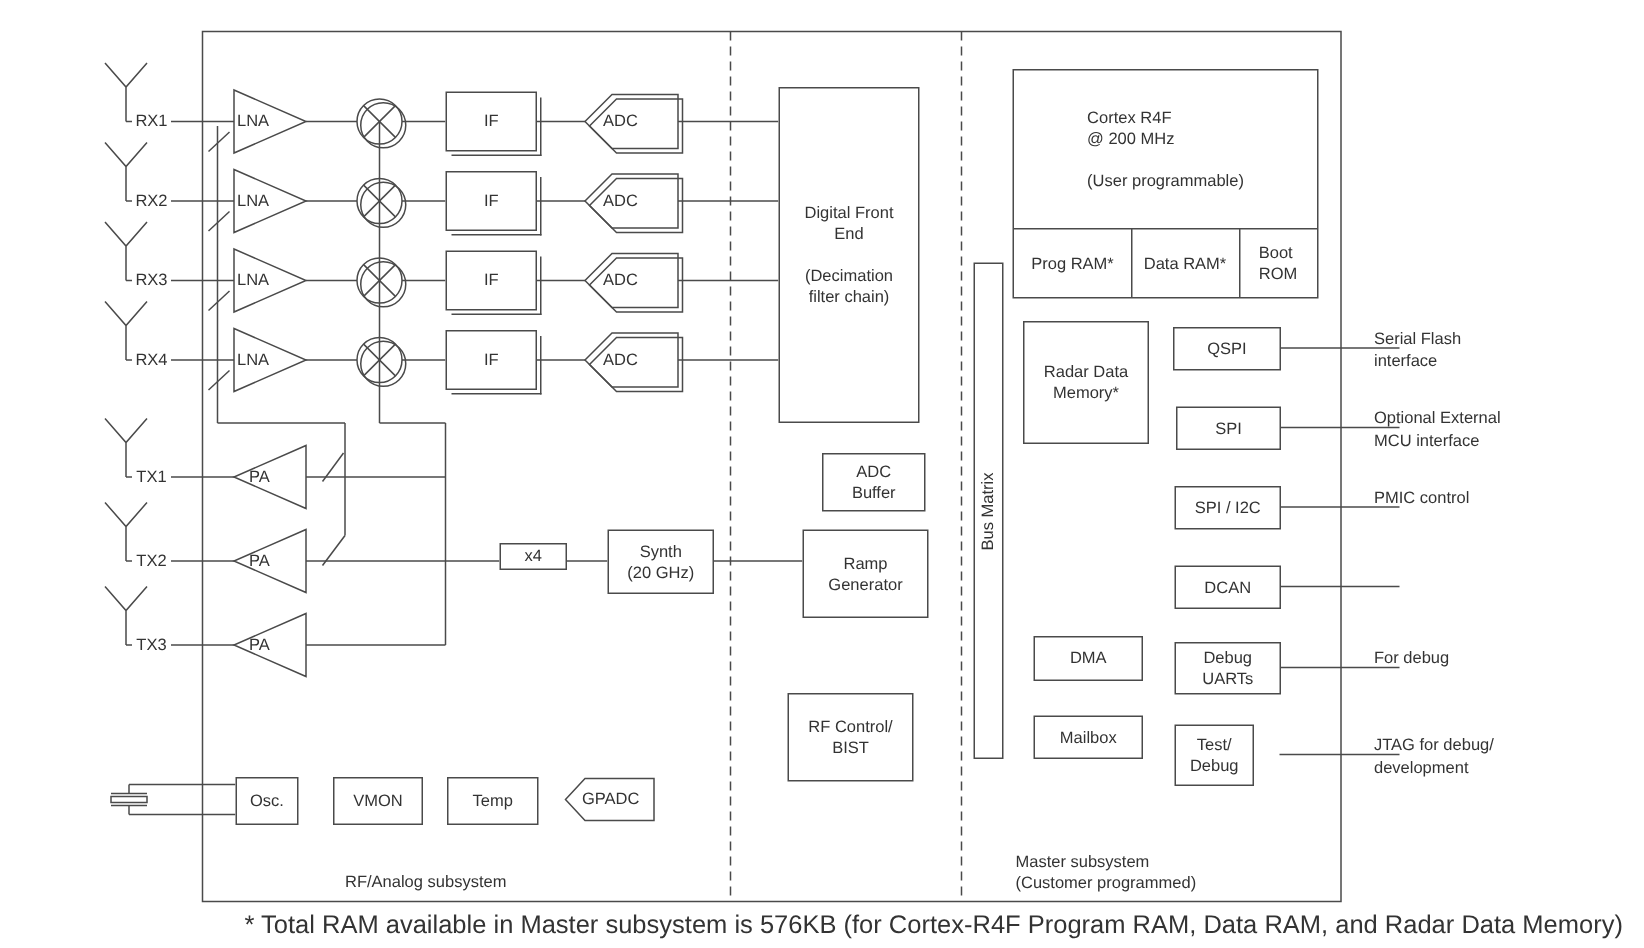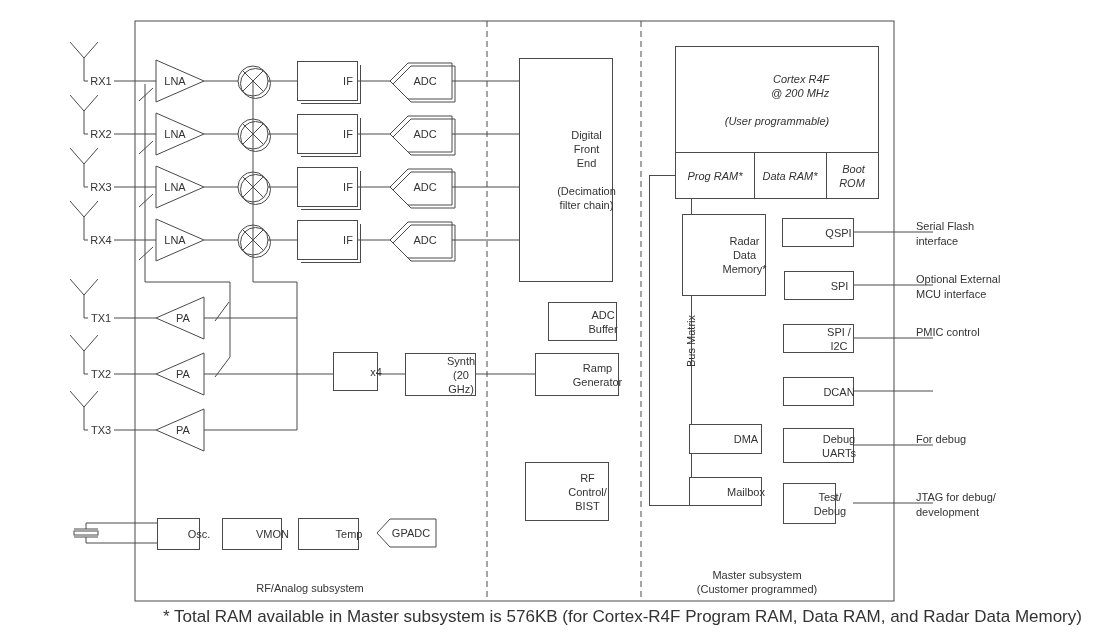--- a/index.html
+++ b/index.html
@@ -1,33 +1,33 @@
 <!DOCTYPE html>
 <html><head>
 <meta charset="utf-8">
 <style>
   html,body{margin:0;padding:0;background:#fff;}
   .canvas{position:relative;width:1096px;height:632px;background:#fff;
           font-family:"Liberation Sans",sans-serif;color:#333;overflow:hidden;}
   svg.layer{position:absolute;left:0;top:0;width:1096px;height:632px;}
   svg.layer line, svg.layer path, svg.layer polygon, svg.layer rect, svg.layer circle{
     stroke:#4a4a4a;stroke-width:1;fill:none;}
-  .lbl{position:absolute;font-size:11px;line-height:14px;text-align:center;
+  .lbl{position:absolute;font-size:11px;line-height:14px;text-align:left;
        white-space:pre-line;color:#333;}
   .wlabel{position:absolute;font-size:11px;line-height:14px;text-align:center;
           background:#fff;color:#333;}
   .box{position:absolute;box-sizing:border-box;border:1px solid #4a4a4a;background:#fff;
        display:flex;align-items:center;justify-content:center;text-align:center;
-       font-size:11px;line-height:14px;white-space:pre-line;color:#333;padding-left:41px;}
+       font-size:11px;line-height:14px;white-space:pre-line;color:#333;}
   .stacked::after{content:'';position:absolute;top:3px;right:-4px;bottom:-4px;left:3px;
        border-right:1px solid #4a4a4a;border-bottom:1px solid #4a4a4a;pointer-events:none;}
   .vtext{writing-mode:vertical-rl;transform:rotate(180deg);}
   .cell{position:absolute;box-sizing:border-box;display:flex;align-items:center;
-        justify-content:center;text-align:right;font-size:11px;line-height:14px;
-        white-space:pre-line;font-style:italic;}
+        justify-content:center;text-align:left;font-size:11px;line-height:14px;
+        white-space:pre-line;}
   .divider-h{position:absolute;left:0;right:0;border-top:1px solid #4a4a4a;height:0;}
   .divider-v{position:absolute;border-left:1px solid #4a4a4a;width:0;}
   .extlbl{position:absolute;left:916px;width:170px;font-size:11px;line-height:15px;
           white-space:pre-line;text-align:left;color:#333;}
   .plain{position:absolute;font-size:17px;line-height:14px;white-space:pre-line;color:#333;}
 </style>
 </head>
 <body>
 
 <div class="canvas">
@@ -177,24 +177,24 @@
   <span class="lbl" style="left:402px;top:127px;width:46px">ADC</span>
   <span class="lbl" style="left:402px;top:180px;width:46px">ADC</span>
   <span class="lbl" style="left:402px;top:233px;width:46px">ADC</span>
   <span class="lbl" style="left:388px;top:526px;width:46px">GPADC</span>
 
   <div class="box stacked" style="left:297px;top:61px;width:61px;height:40px">IF</div>
   <div class="box stacked" style="left:297px;top:114px;width:61px;height:40px">IF</div>
   <div class="box stacked" style="left:297px;top:167px;width:61px;height:40px">IF</div>
   <div class="box stacked" style="left:297px;top:220px;width:61px;height:40px">IF</div>
 
-  <div class="box" style="left:333px;top:352px;width:45px;height:39px">x4</div>
+  <div class="box" style="left:333px;top:362px;width:45px;height:18px">x4</div>
   <div class="box" style="left:405px;top:353px;width:71px;height:43px">Synth
 (20 GHz)</div>
-  <div class="box" style="left:535px;top:353px;width:84px;height:43px">Ramp
+  <div class="box" style="left:535px;top:353px;width:84px;height:59px">Ramp
 Generator</div>
 
   <div class="box" style="left:519px;top:58px;width:94px;height:224px">Digital Front
 End
 
 (Decimation
 filter chain)</div>
   <div class="box" style="left:548px;top:302px;width:69px;height:39px">ADC
 Buffer</div>
   <div class="box" style="left:525px;top:462px;width:84px;height:59px">RF Control/

